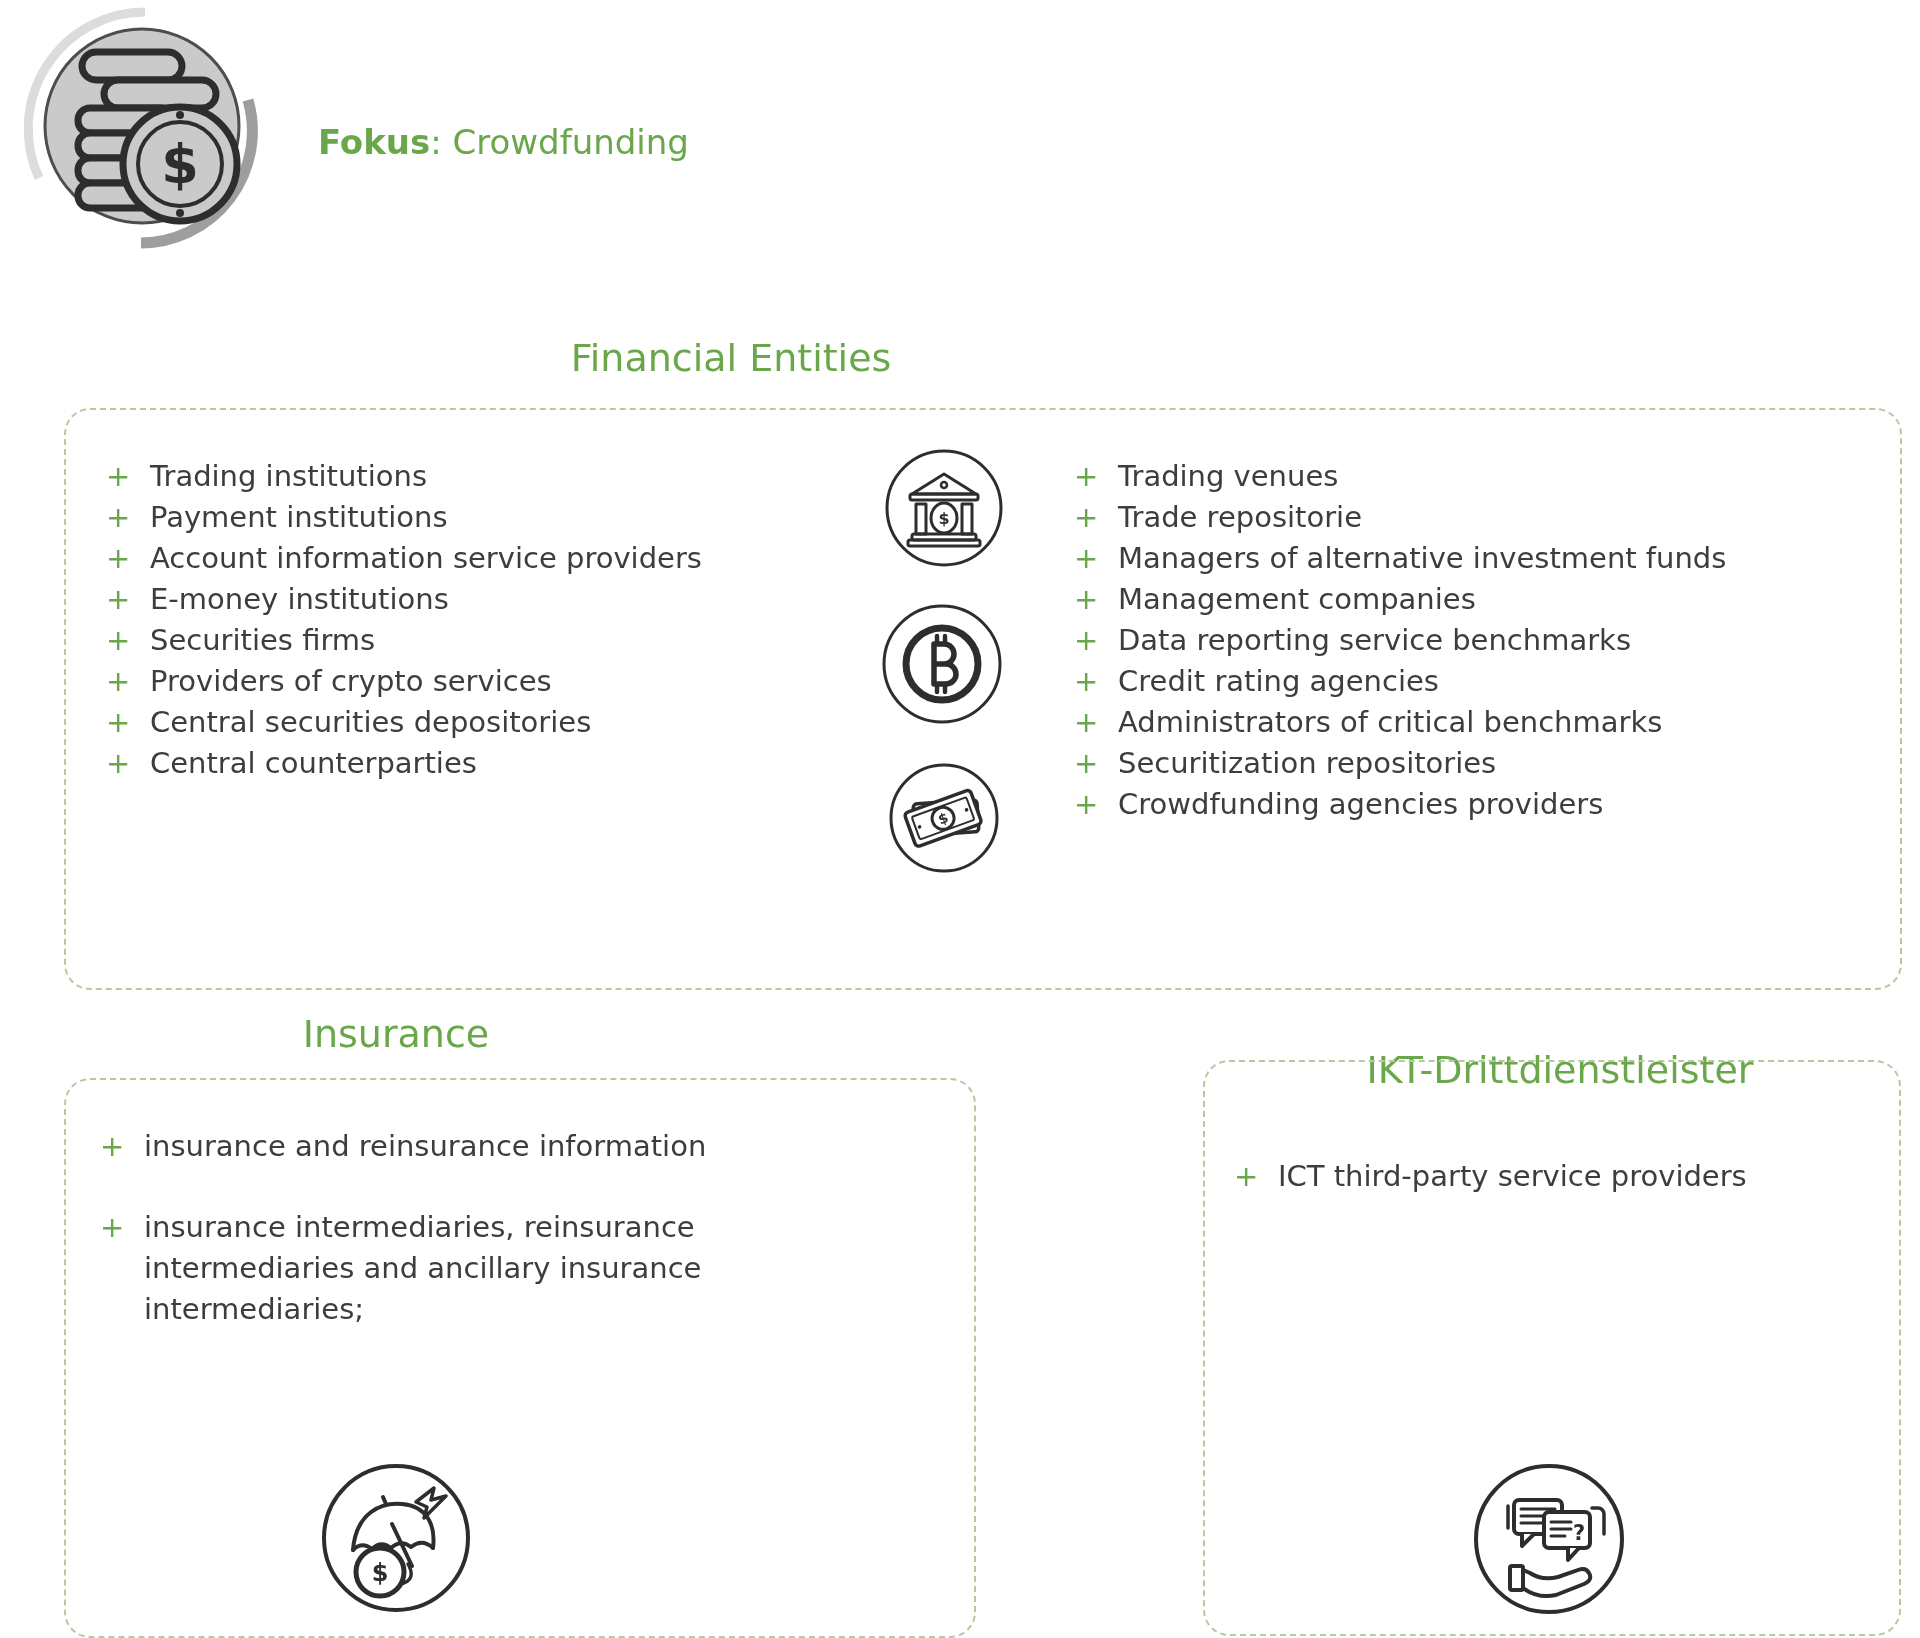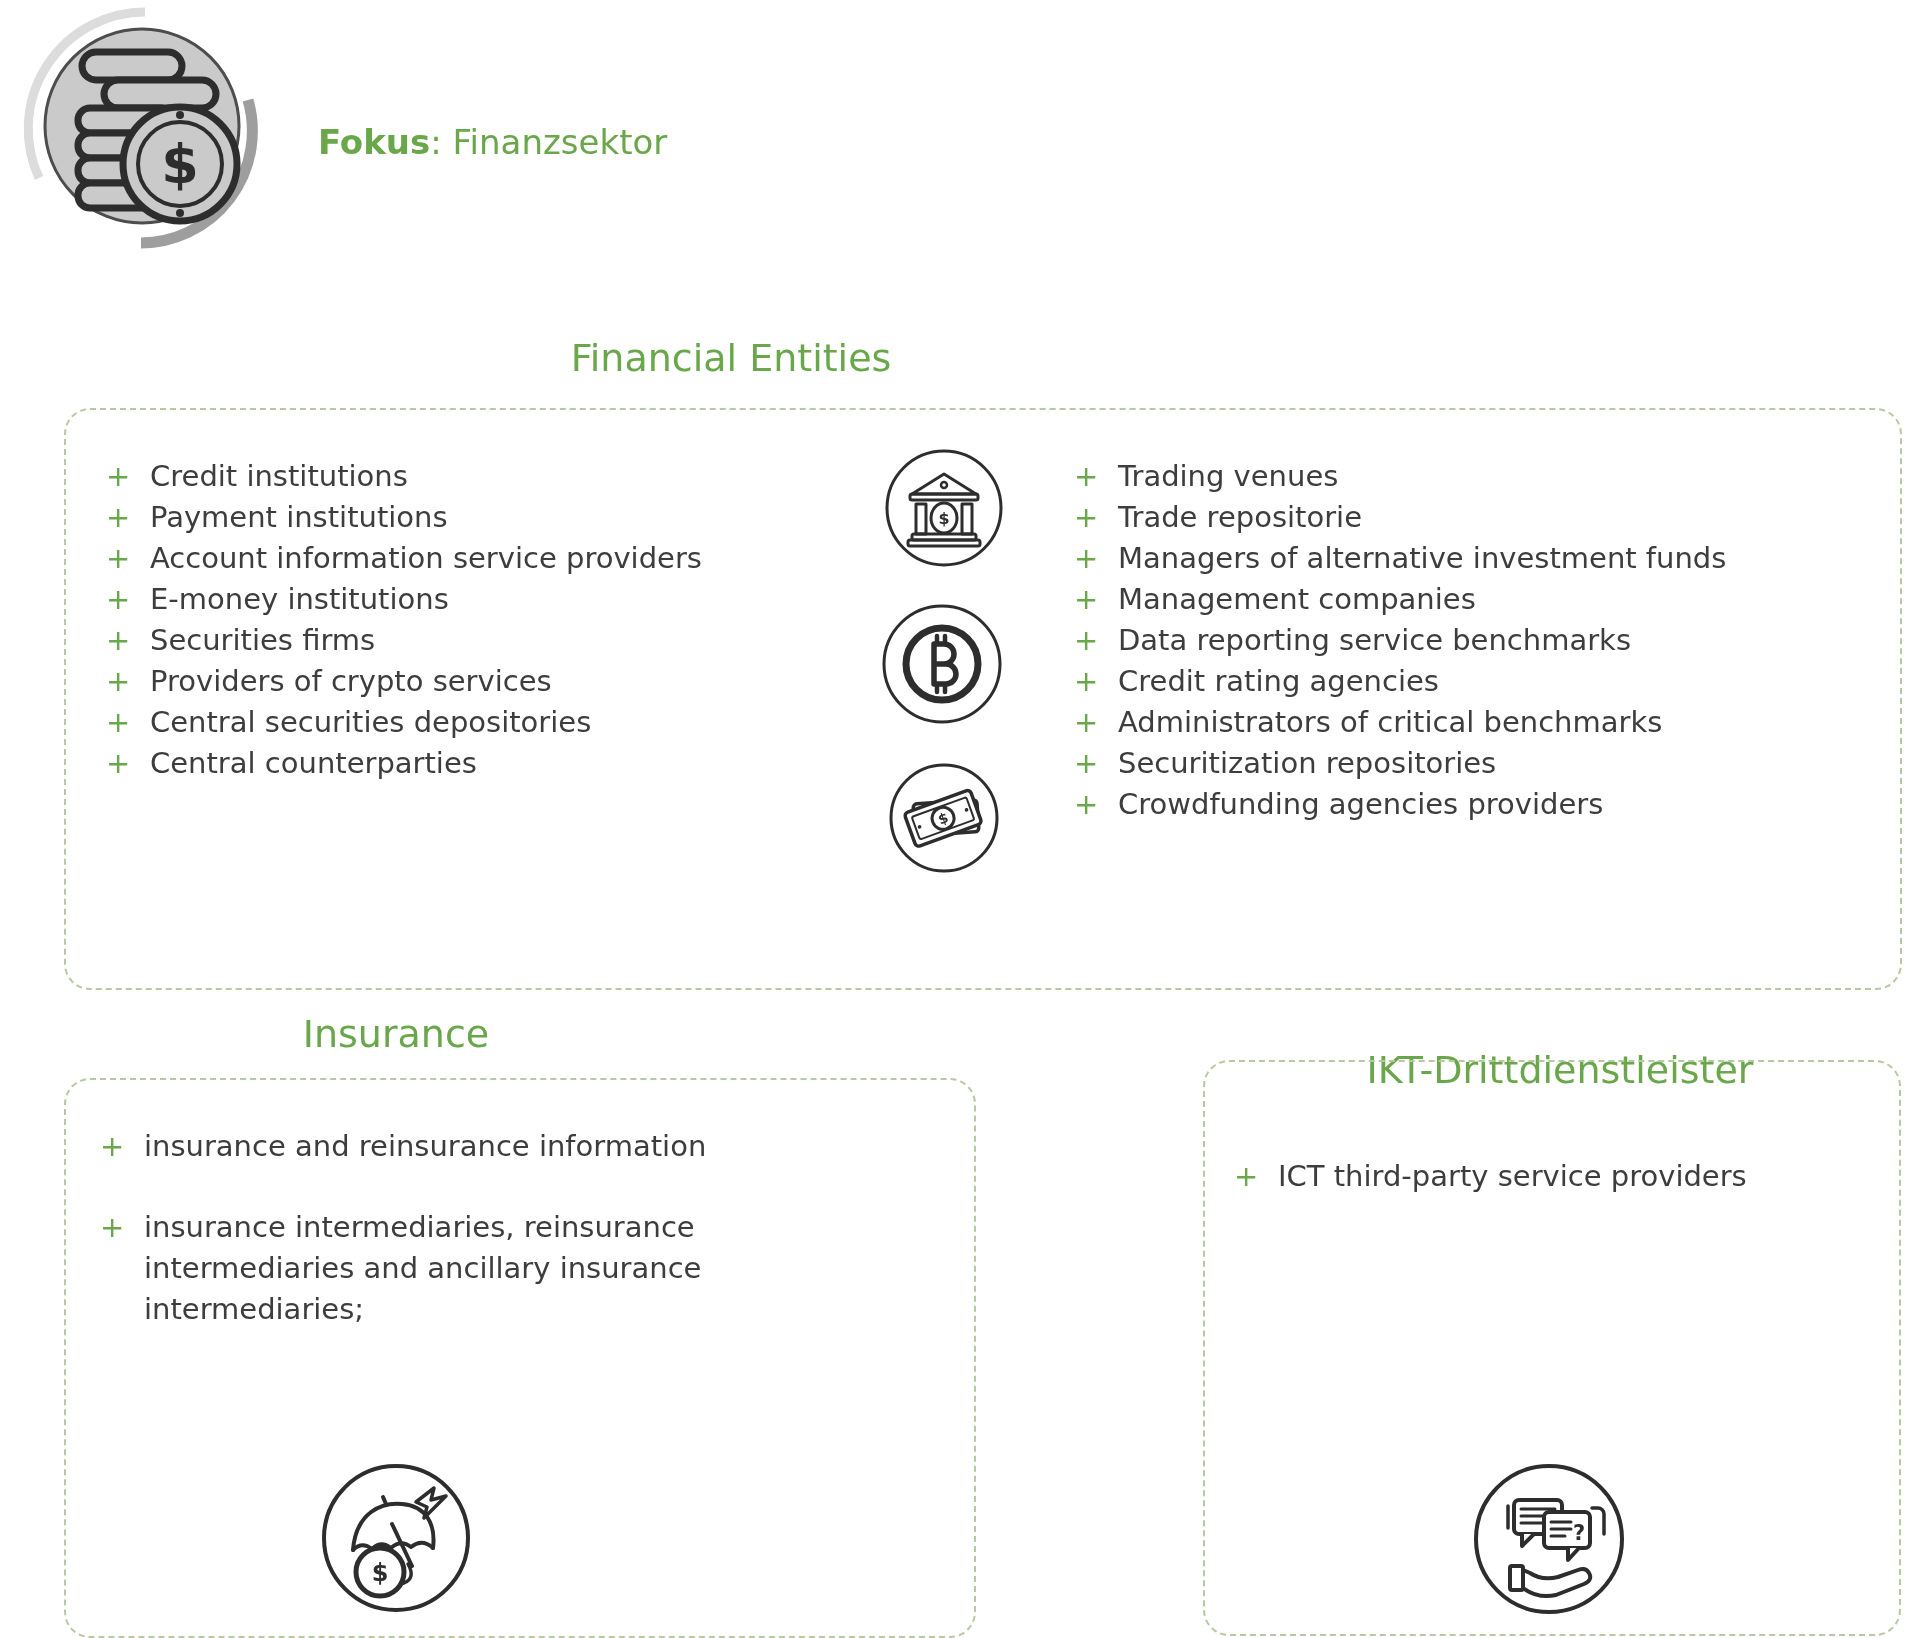--- a/index.html
+++ b/index.html
@@ -48,30 +48,30 @@
         <rect x="58" y="179" width="94" height="25" rx="12"></rect>
         <circle cx="160" cy="160" r="57"></circle>
         <circle cx="160" cy="160" r="42" stroke-width="4" fill="none"></circle>
       </g>
       <circle cx="160" cy="111" r="4" class="fillink"></circle>
       <circle cx="160" cy="209" r="4" class="fillink"></circle>
       <text x="160" y="179" font-size="54" font-weight="bold" text-anchor="middle" class="fillink">$</text>
     </svg>
   </div>
   <div class="abs focus-line">
-    <span class="b">Fokus</span><span>: Finanzsektor</span>
+    <span class="b">Fokus</span><span>: Crowdfunding</span>
   </div>
 
   <div class="abs section-title" style="left:731px;top:336px;text-align:center;">Financial Entities</div>
   <div class="abs dashed-box" style="left:64px;top:408px;width:1834px;height:578px;"></div>
 
   <ul class="abs plist" style="left:106px;top:456px;">
       <li>
         <span class="plus">+</span>
-        <span class="txt">Credit institutions</span>
+        <span class="txt">Trading institutions</span>
       </li>
       <li>
         <span class="plus">+</span>
         <span class="txt">Payment institutions</span>
       </li>
       <li>
         <span class="plus">+</span>
         <span class="txt">Account information service providers</span>
       </li>
       <li>

